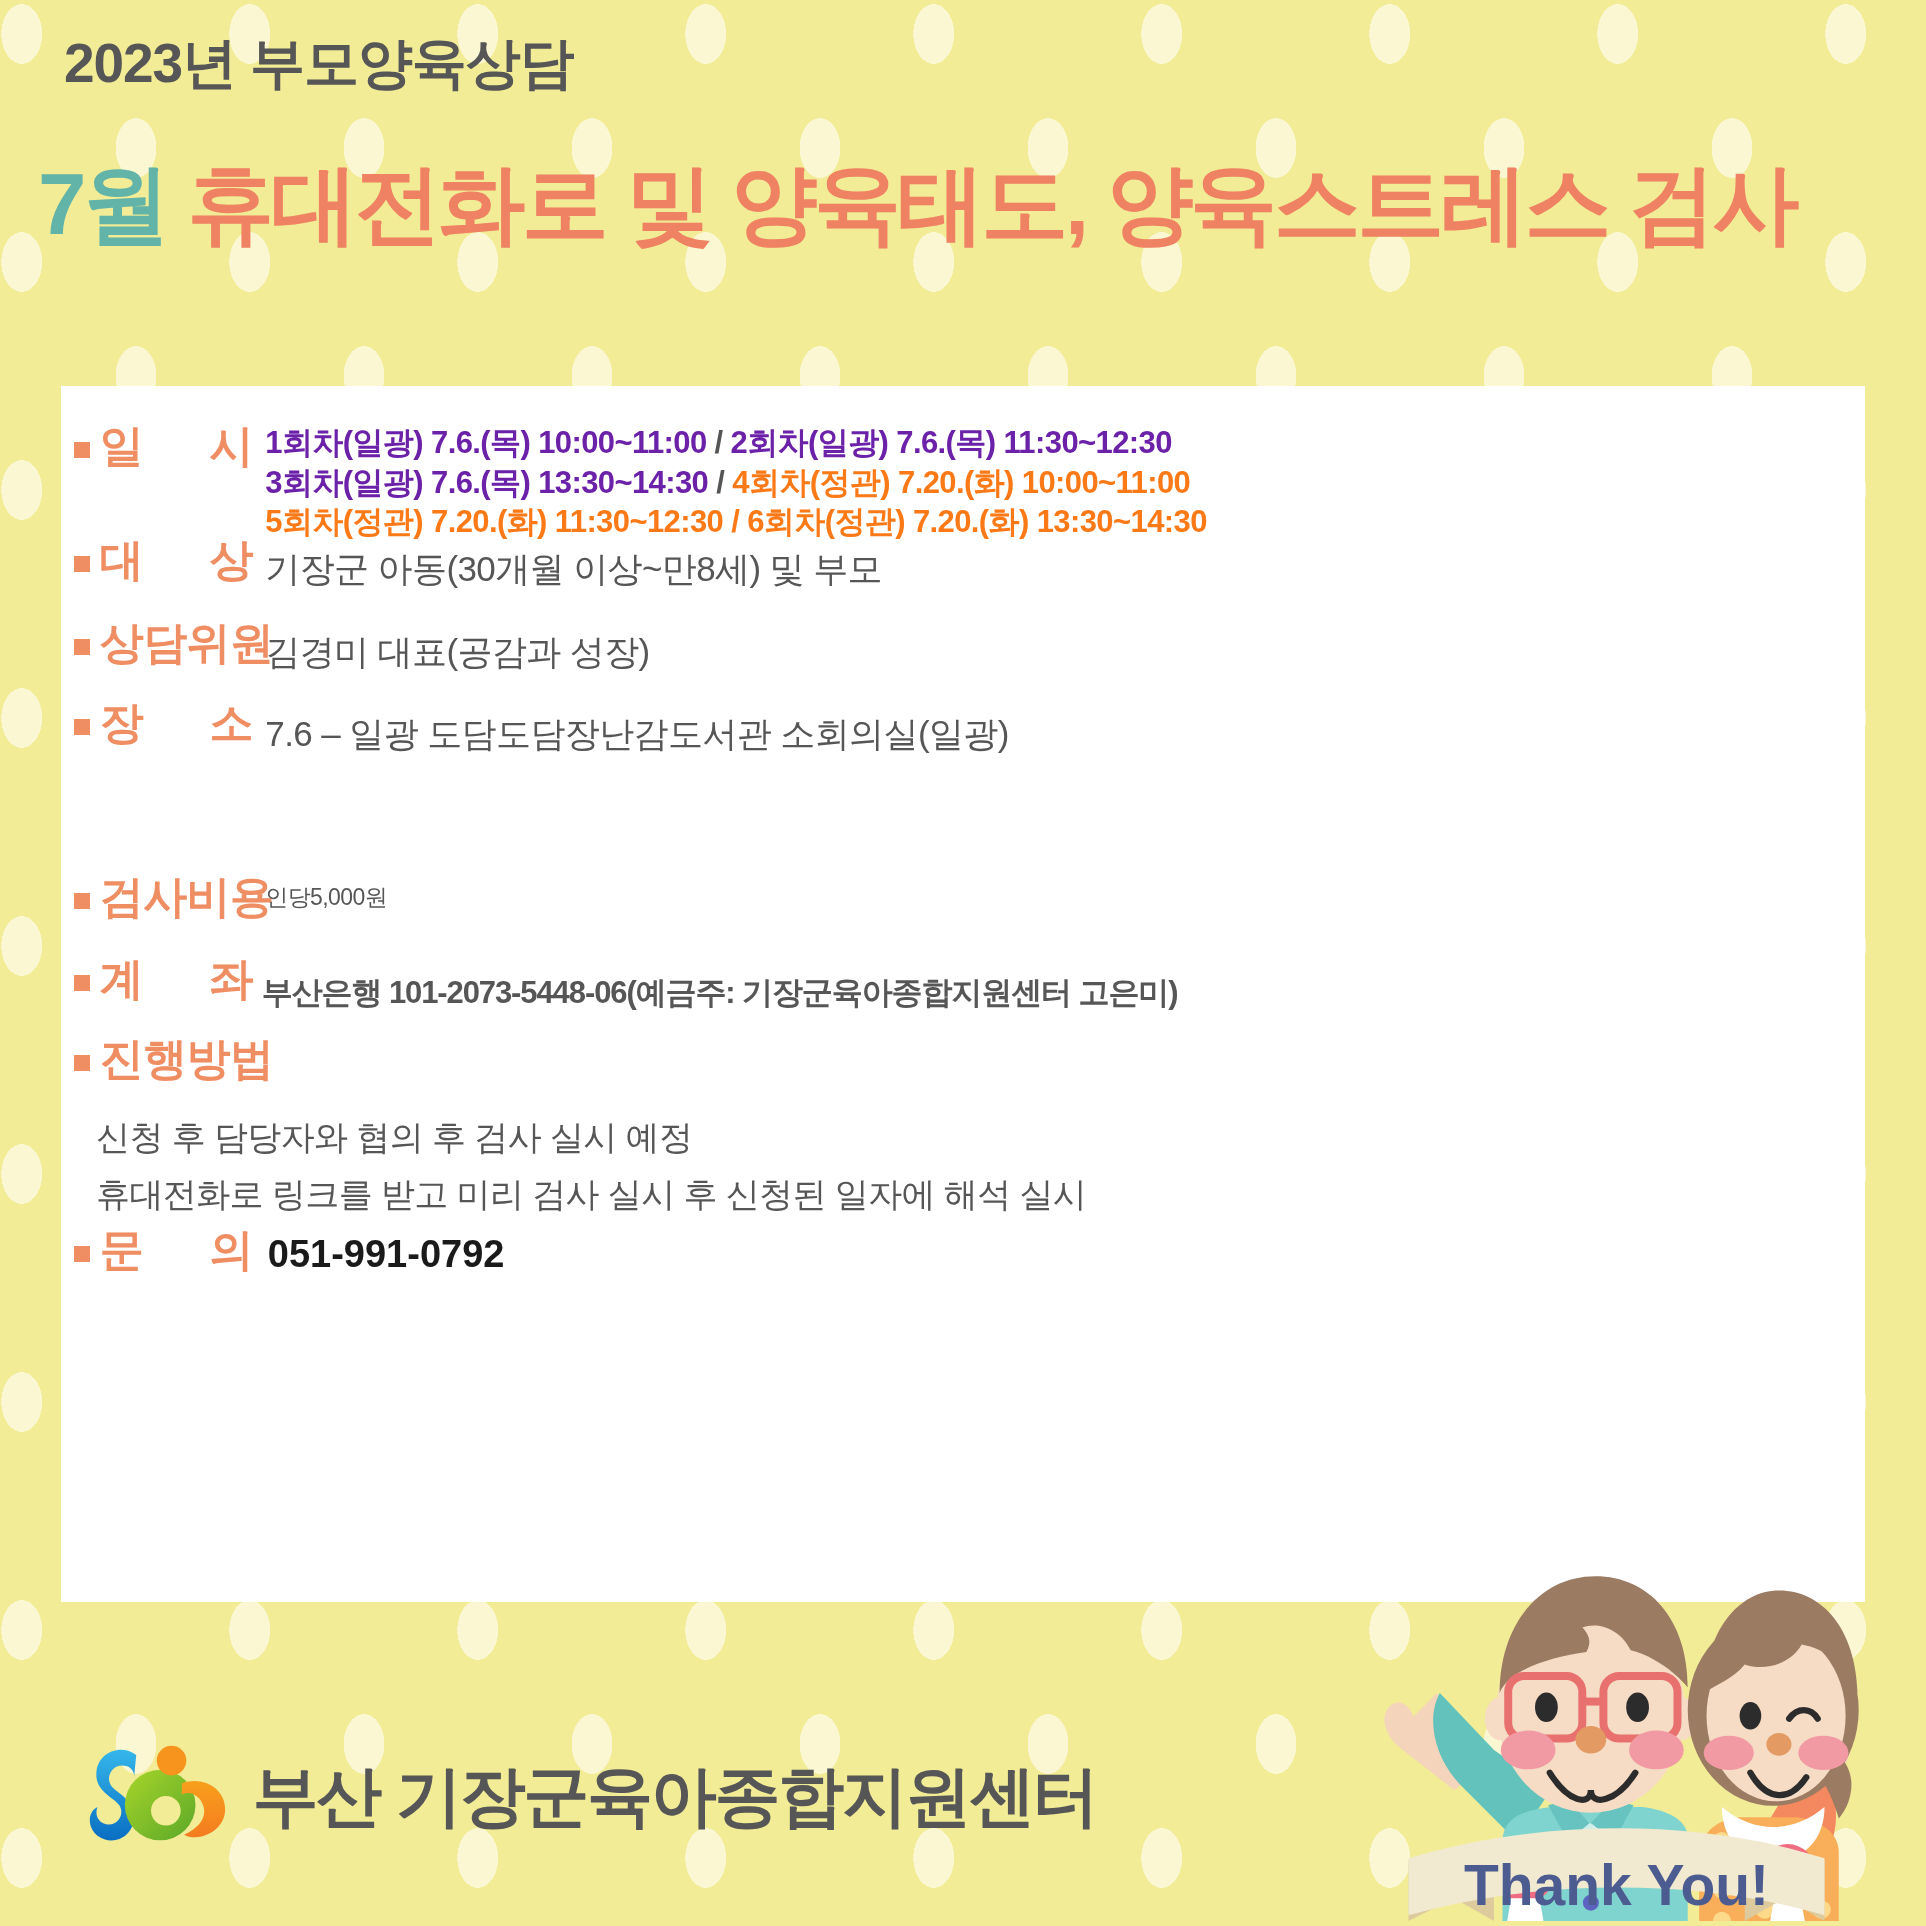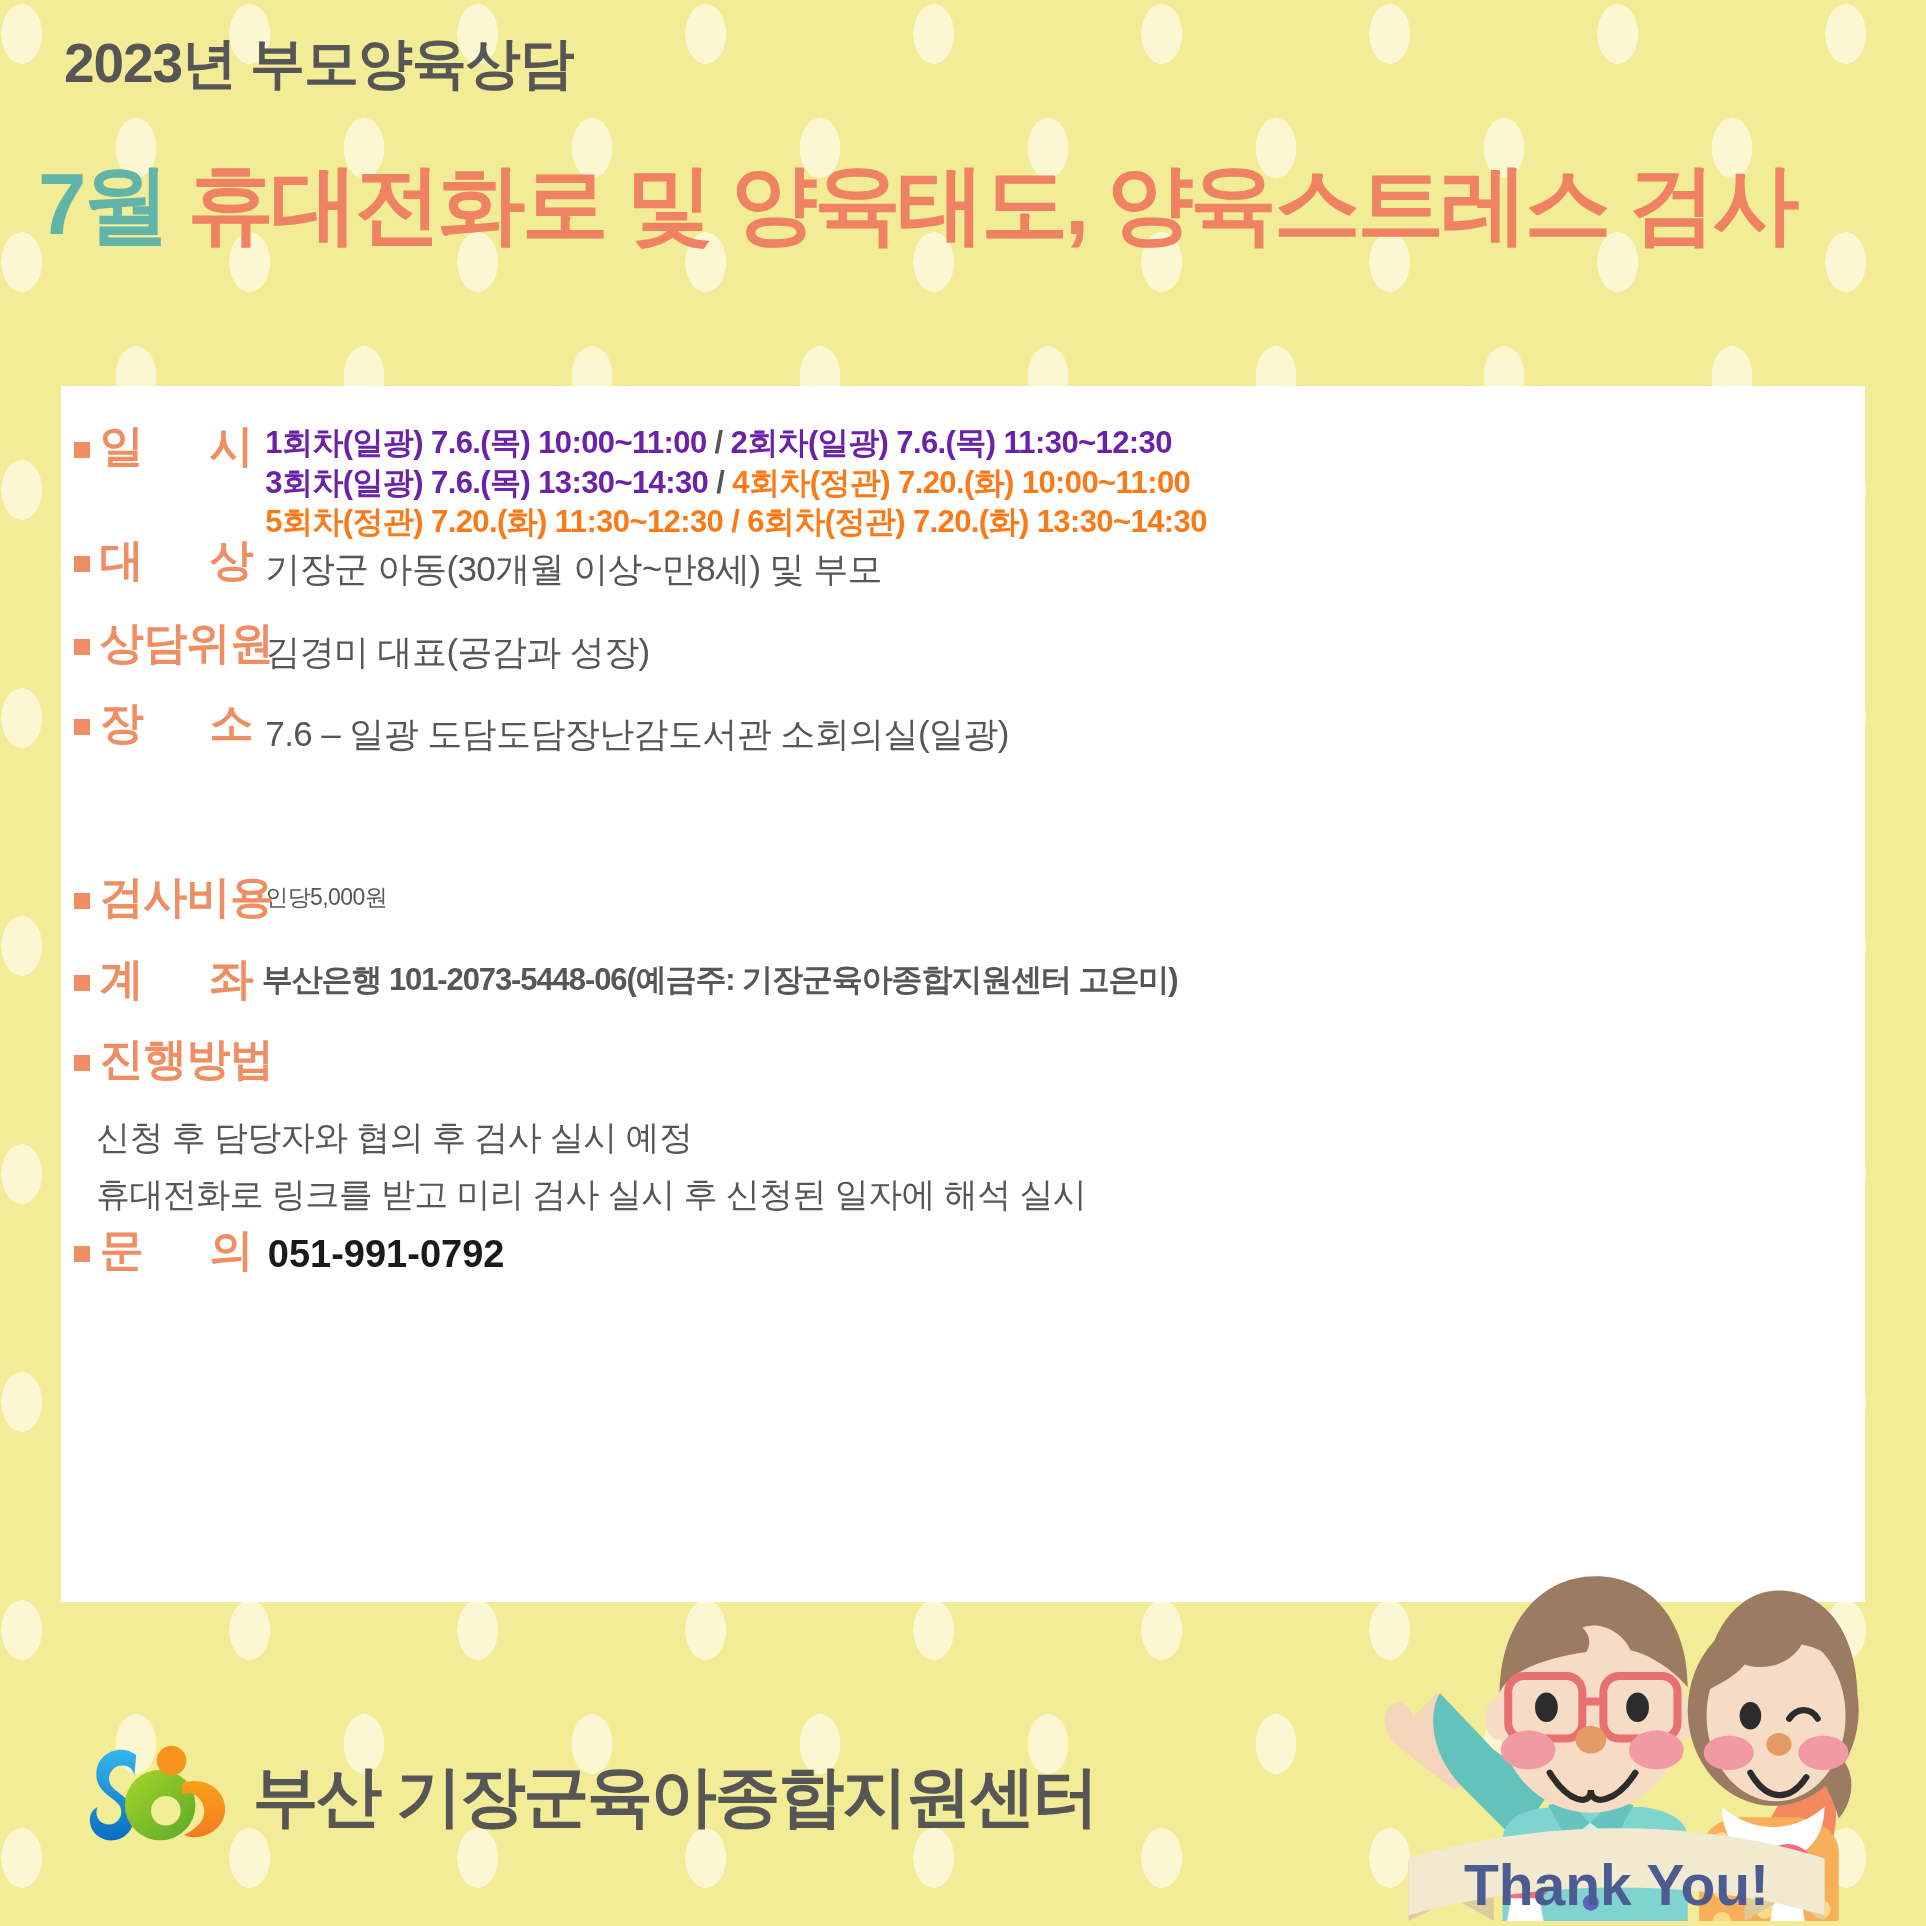--- a/index.html
+++ b/index.html
@@ -133,21 +133,21 @@
     white-space: nowrap;
   }
 
   .acct-value {
     color: #565656;
     font-size: 31px;
     font-weight: 600;
     margin-left: 9px;
     letter-spacing: -1.1px;
     line-height: 1.2;
-    margin-top: 5px;
+    margin-top: 18px;
   }
 
   .fee-value {
     font-size: 23px;
     margin-top: 8px;
   }
 
   .tel-value {
     color: #1a1a1a;
     font-size: 38px;

